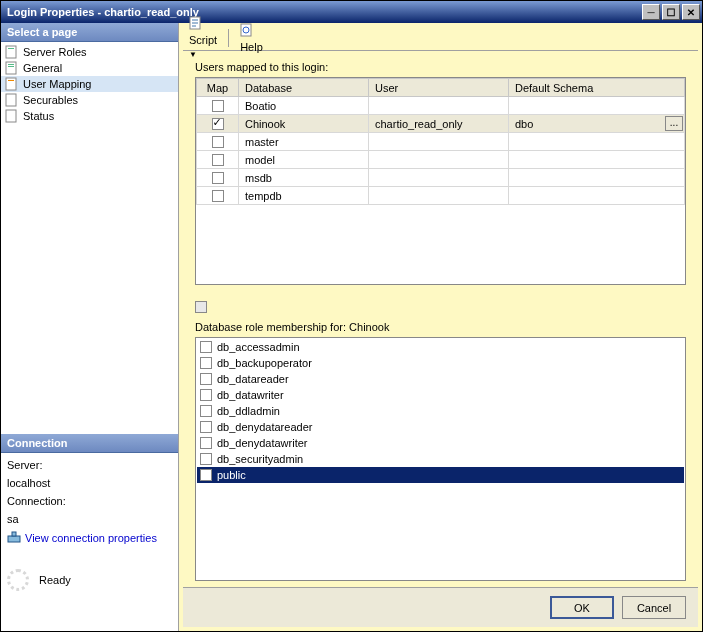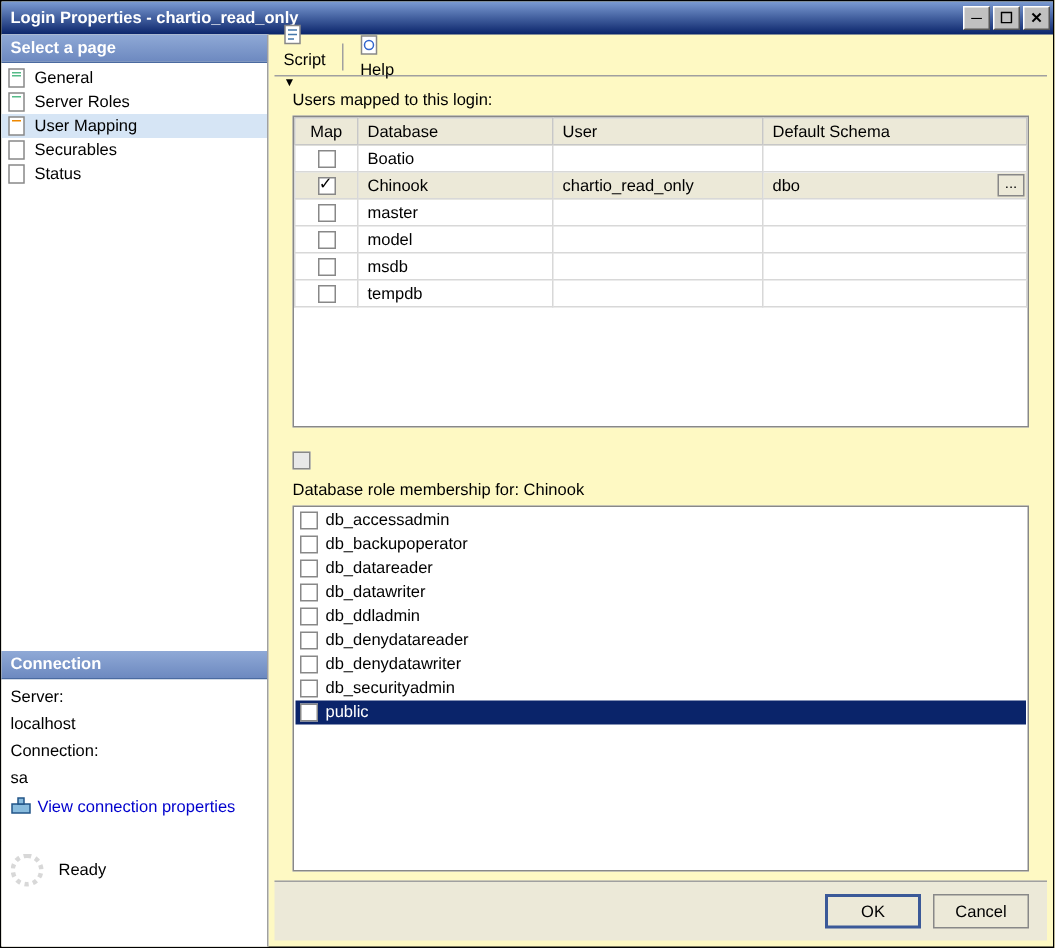--- a/index.html
+++ b/index.html
@@ -64,33 +64,33 @@
 
   <div class="body">
     <div class="left-pane">
       <div class="section-header">Select a page</div>
       <div class="nav-list">
         <div class="nav-item">
           <span class="nav-icon">
               <svg width="14" height="14">
                 <rect x="1" y="1" width="10" height="12" fill="#fff" stroke="#888"></rect>
                 <rect x="3" y="3" width="6" height="1" fill="#5b8"></rect>
+              </svg>
+            </span>
+          <span>Server Roles</span>
+        </div>
+        <div class="nav-item">
+          <span class="nav-icon">
+              <svg width="14" height="14">
+                <rect x="1" y="1" width="10" height="12" fill="#fff" stroke="#888"></rect>
+                <rect x="3" y="3" width="6" height="1" fill="#5b8"></rect>
                 <rect x="3" y="5" width="6" height="1" fill="#5b8"></rect>
               </svg>
             </span>
           <span>General</span>
-        </div>
-        <div class="nav-item">
-          <span class="nav-icon">
-              <svg width="14" height="14">
-                <rect x="1" y="1" width="10" height="12" fill="#fff" stroke="#888"></rect>
-                <rect x="3" y="3" width="6" height="1" fill="#5b8"></rect>
-              </svg>
-            </span>
-          <span>Server Roles</span>
         </div>
         <div class="nav-item selected">
           <span class="nav-icon">
               <svg width="14" height="14">
                 <rect x="1" y="1" width="10" height="12" fill="#fff" stroke="#888"></rect>
                 <rect x="3" y="3" width="6" height="1" fill="#e80"></rect>
               </svg>
             </span>
           <span>User Mapping</span>
         </div>

